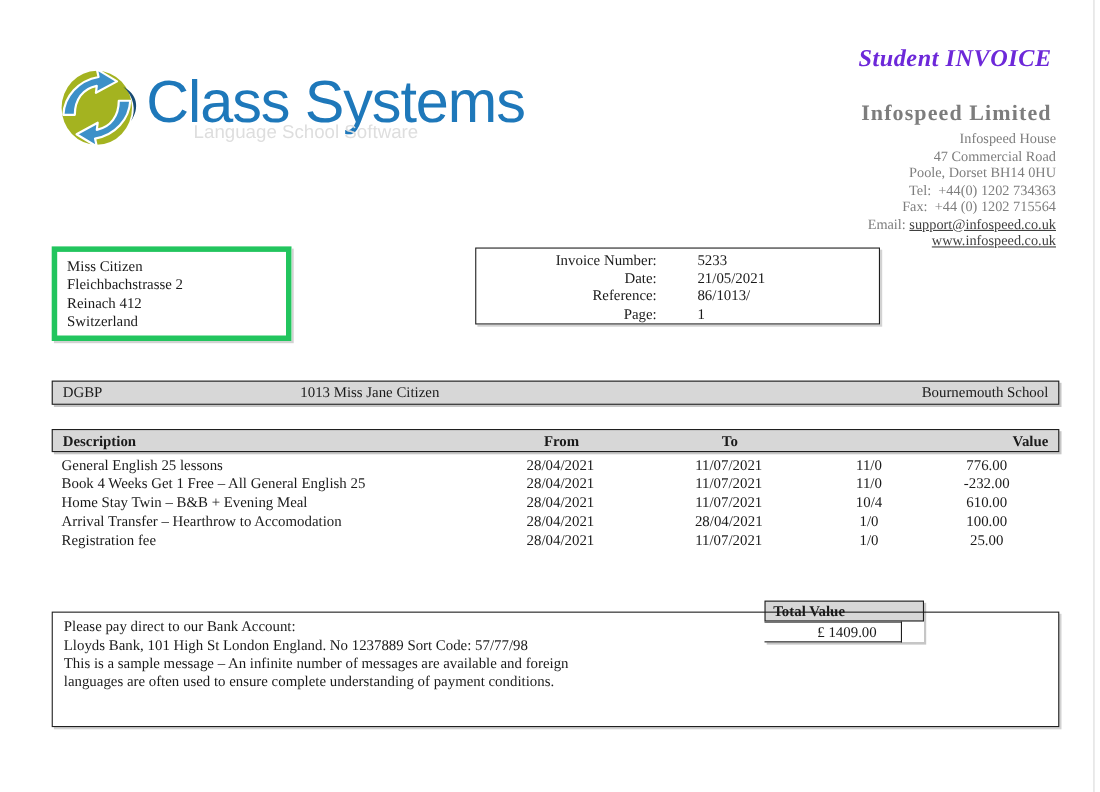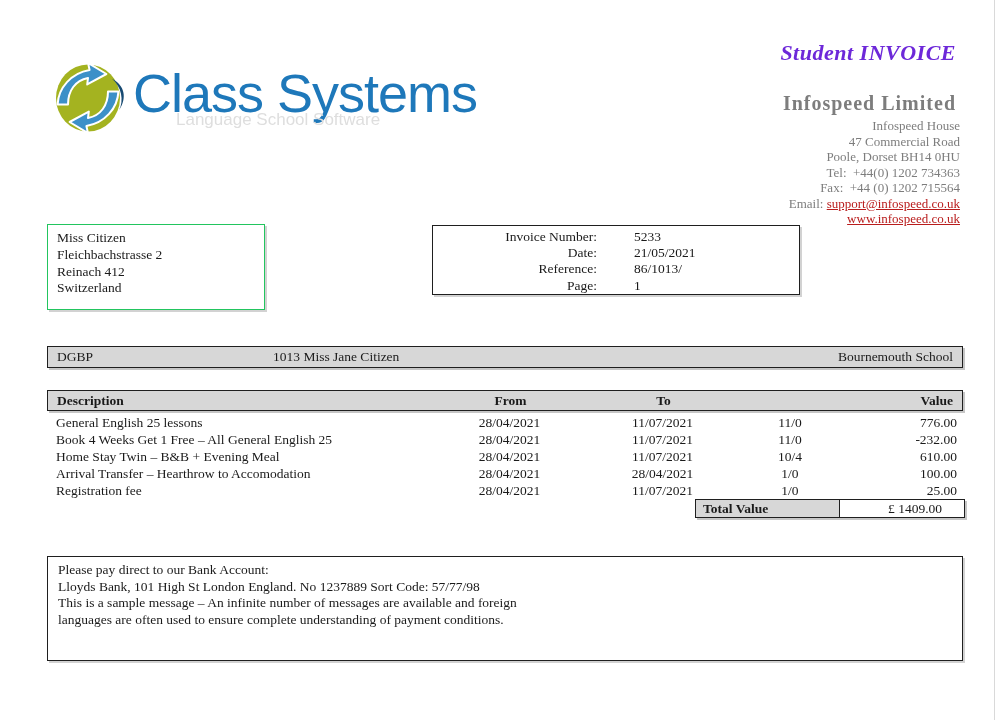--- a/index.html
+++ b/index.html
@@ -29,27 +29,27 @@
   }
   .company-name {
     position:absolute; right:44px; top:92px; font-size:20px; font-weight:bold;
     letter-spacing:1px; color:#7d7d7d; white-space:nowrap;
   }
   .company-address {
     position:absolute; right:40px; top:118px; text-align:right;
     font-size:13px; line-height:15.5px; color:#7d7d7d; white-space:nowrap;
   }
   .company-address a, .link {
-    color:#b91c1c; text-decoration:underline; cursor:pointer;
+    color:#404040; text-decoration:underline; cursor:pointer;
   }
 
   
   .student-box {
     position:absolute; left:47px; top:224px; width:218px; height:86px;
-    border:1px solid #22c55e; padding:5px 9px; font-size:13.5px; line-height:16.8px;
+    border:5px solid #22c55e; padding:5px 9px; font-size:13.5px; line-height:16.8px;
     box-shadow:2px 2px 0 #d2d2d2;
   }
   .invoice-box {
     position:absolute; left:432px; top:225px; width:368px; height:70px;
     border:1px solid #1f1f1f; padding:3px 6px; font-size:13.5px; line-height:16.2px;
     box-shadow:2px 2px 0 #d2d2d2;
   }
   .invoice-row { display:flex;gap:22px; }
   .invoice-label { width:158px; text-align:right; }
   .invoice-value { margin-left:15px; }
@@ -60,31 +60,31 @@
     border:1px solid #1f1f1f; box-shadow:2px 2px 0 #c6c6c6; font-size:13.5px;
   }
   .account-bar { top:346px; height:22px; line-height:20px; }
   .header-bar  { top:390px; height:21px; line-height:19px; font-weight:bold; }
   .bar .cell-left   { position:absolute; left:9px; }
   .bar .cell-name   { position:absolute; left:225px; }
   .bar .cell-right  { position:absolute; right:9px; }
   .col-from { position:absolute; left:390px; width:145px; text-align:center; }
   .col-to   { position:absolute; left:543px; width:145px; text-align:center; }
   .col-qty  { position:absolute; left:690px; width:106px; text-align:center; }
-  .col-val  { position:absolute; left:790px; width:120px; text-align:right; }
+  .col-val  { position:absolute; left:790px; width:120px; text-align:center; }
 
   
   .items { position:absolute; left:47px; top:414px; width:916px; }
   .item-row { position:relative; height:17px; font-size:13.5px; line-height:17px; }
   .item-desc { position:absolute; left:9px; white-space:nowrap; }
 
   
   .total-box {
-    position:absolute; left:695px; top:499px; display:flex;
-    box-shadow:2px 2px 0 #c6c6c6; font-size:13.5px;
+    position:absolute; left:695px; top:546px; display:flex;
+    box-shadow:2px 2px 0 #c6c6c6; font-size:13.5px;flex-direction:column;
   }
   .total-label {
     width:145px; height:19px; line-height:17px; background:#d7d7d7;
     border:1px solid #1f1f1f; font-weight:bold; padding-left:7px;
   }
   .total-value {
     width:125px; height:19px; line-height:17px; background:#fff;
     border:1px solid #1f1f1f; border-left:none; text-align:right; padding-right:22px;
   }
 

